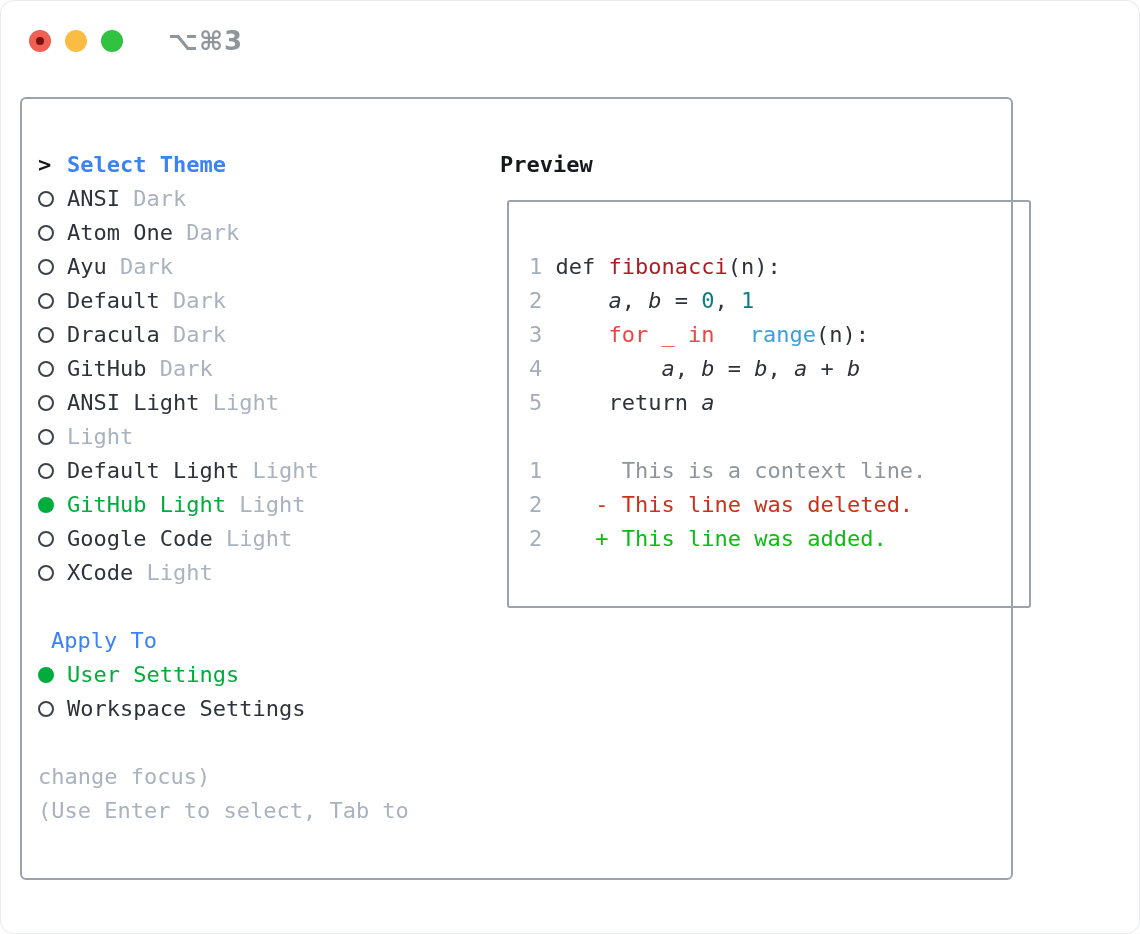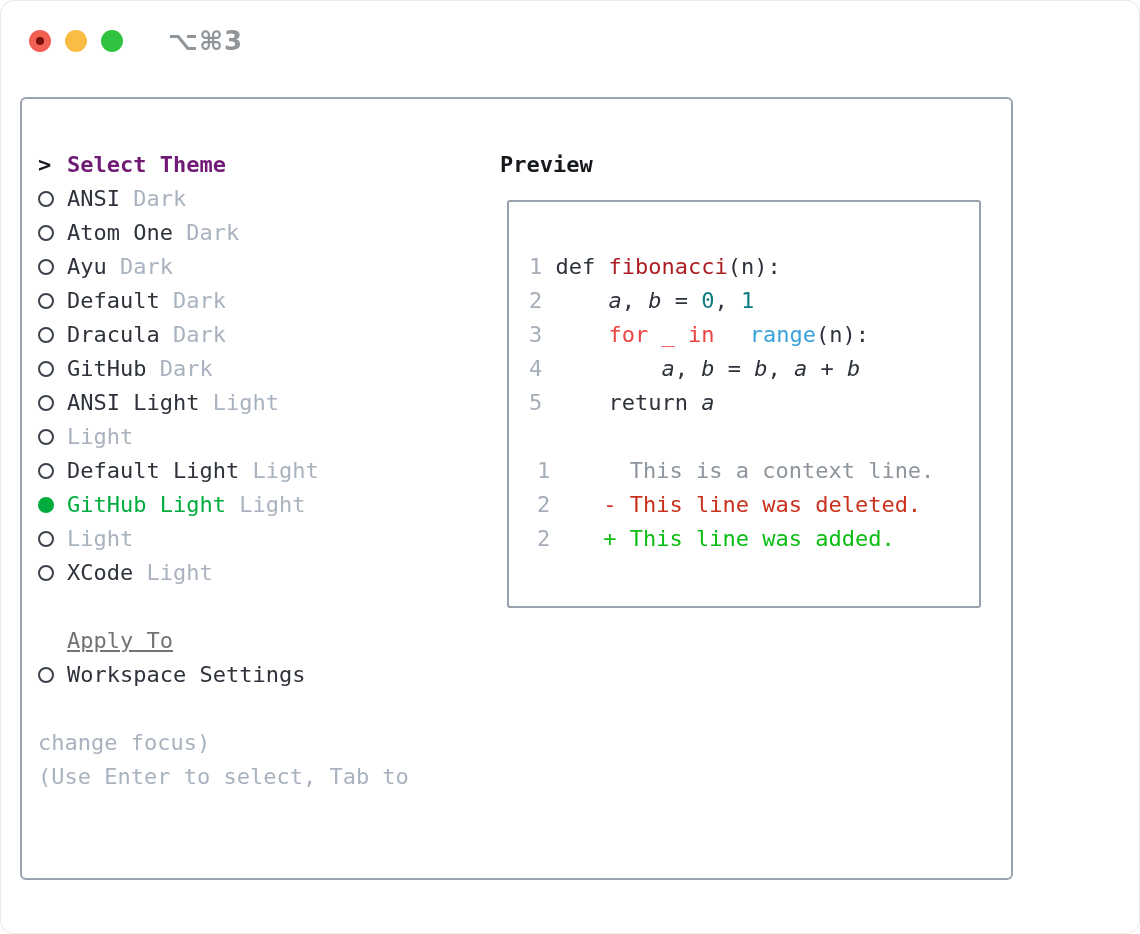--- a/index.html
+++ b/index.html
@@ -40,50 +40,50 @@
     border: 2px solid #9aa3ad; border-radius: 6px;
     box-sizing: border-box;
   }
   
   .left-col {
     position: absolute; left: 16px; top: 49px;
     font-size: 22px; line-height: 34px;
   }
   .row { display: flex; align-items: center; height: 34px; white-space: pre; }
   .prompt { font-weight: bold; color: #15181c; width: 16px; margin-right: 13px; flex: none; }
-  .list-header { font-weight: bold; color: #701a75; }
+  .list-header { font-weight: bold; color: #3b82f6; }
   .radio {
     box-sizing: border-box; width: 16px; height: 16px;
     border: 2px solid #3c424a; border-radius: 50%;
     margin-right: 13px; flex: none; background: transparent;
   }
   .radio.sel { border-color: #00ac3c; background: #00ac3c; }
   .t-name { color: #2e333b; white-space: pre; }
   .t-tag  { color: #a9b2bf; white-space: pre; }
-  .section-title { color: #737373; margin-left: 29px; text-decoration: underline; }
+  .section-title { color: #3b82f6; margin-left: 13px; }
   .spacer { height: 34px; }
   .hint { height: 34px; line-height: 34px; color: #a9b2bf; white-space: pre; }
   
   .preview-title {
     position: absolute; left: 478px; top: 49px;
     height: 34px; line-height: 34px;
     font-weight: bold; font-size: 22px; color: #15181c;
   }
   .preview-box {
     position: absolute; left: 485px; top: 101px;
-    width: 474px; height: 408px;
+    width: 524px; height: 408px;
     border: 2px solid #9aa3ad; border-radius: 3px;
     box-sizing: border-box;
     padding: 48px 0 0 20px;
     overflow: hidden;
   }
   .code-line { height: 34px; line-height: 34px; font-size: 22px; white-space: pre; }
   .ln { color: #a4adb8; }
   .tok-var { font-style: italic; }
-  .diff-group { margin-top: 34px; margin-left: 8px; }
+  .diff-group { margin-top: 34px; }
 </style>
 </head>
 <body>
 
 <div class="window">
 
   <div class="titlebar">
     <span class="dot dot-red"></span>
     <span class="dot dot-yellow"></span>
     <span class="dot dot-green"></span>
@@ -102,31 +102,32 @@
           <div class="row"><span class="radio"></span><span class="t-name">ANSI </span><span class="t-tag">Dark</span></div>
           <div class="row"><span class="radio"></span><span class="t-name">Atom One </span><span class="t-tag">Dark</span></div>
           <div class="row"><span class="radio"></span><span class="t-name">Ayu </span><span class="t-tag">Dark</span></div>
           <div class="row"><span class="radio"></span><span class="t-name">Default </span><span class="t-tag">Dark</span></div>
           <div class="row"><span class="radio"></span><span class="t-name">Dracula </span><span class="t-tag">Dark</span></div>
           <div class="row"><span class="radio"></span><span class="t-name">GitHub </span><span class="t-tag">Dark</span></div>
           <div class="row"><span class="radio"></span><span class="t-name">ANSI Light </span><span class="t-tag">Light</span></div>
           <div class="row"><span class="radio"></span><span class="t-tag">Light</span></div>
           <div class="row"><span class="radio"></span><span class="t-name">Default Light </span><span class="t-tag">Light</span></div>
           <div class="row"><span class="radio sel"></span><span class="t-name" style="color: rgb(0, 172, 60);">GitHub Light </span><span class="t-tag">Light</span></div>
-          <div class="row"><span class="radio"></span><span class="t-tag">Light</span></div>
+          <div class="row"><span class="radio"></span><span class="t-name">Google Code </span><span class="t-tag">Light</span></div>
           <div class="row"><span class="radio"></span><span class="t-name">XCode </span><span class="t-tag">Light</span></div>
         </div>
 
       <div class="spacer"></div>
 
       <div class="row">
         <span class="section-title">Apply To</span>
       </div>
 
       <div id="apply-list">
+          <div class="row"><span class="radio sel"></span><span class="t-name" style="color: rgb(0, 172, 60);">User Settings</span></div>
           <div class="row"><span class="radio"></span><span class="t-name">Workspace Settings</span></div>
         </div>
 
       <div class="spacer"></div>
 
       <div class="hint">change focus)</div>
       <div class="hint">(Use Enter to select, Tab to</div>
     </div>
 
     <div class="preview-title">Preview</div>

